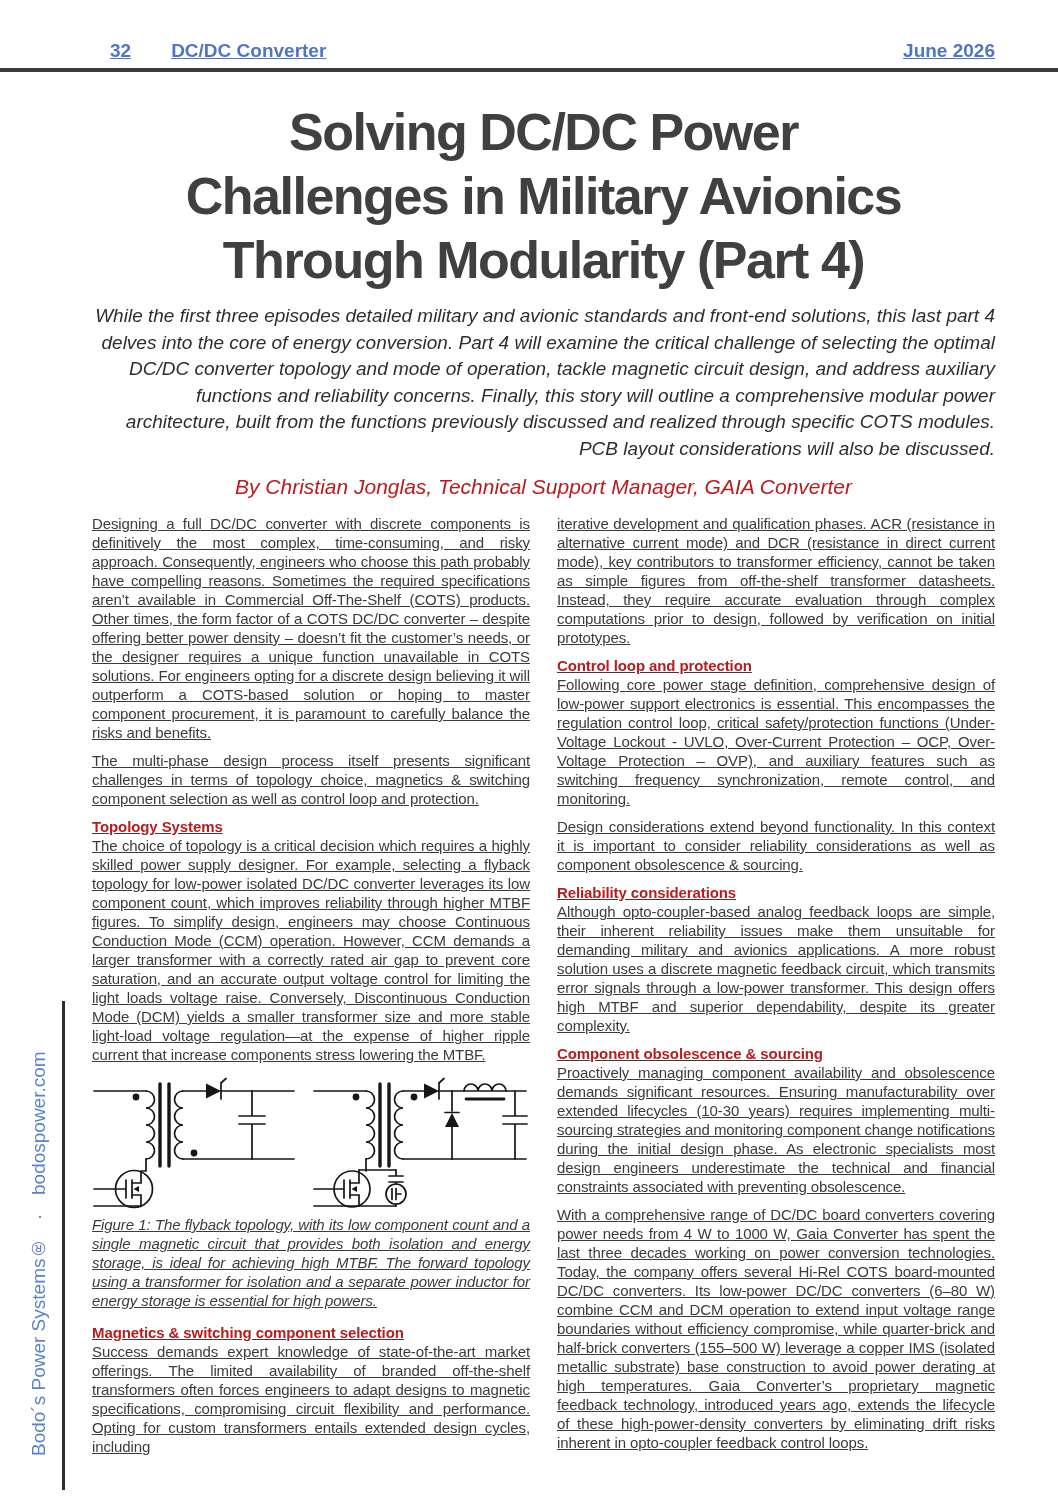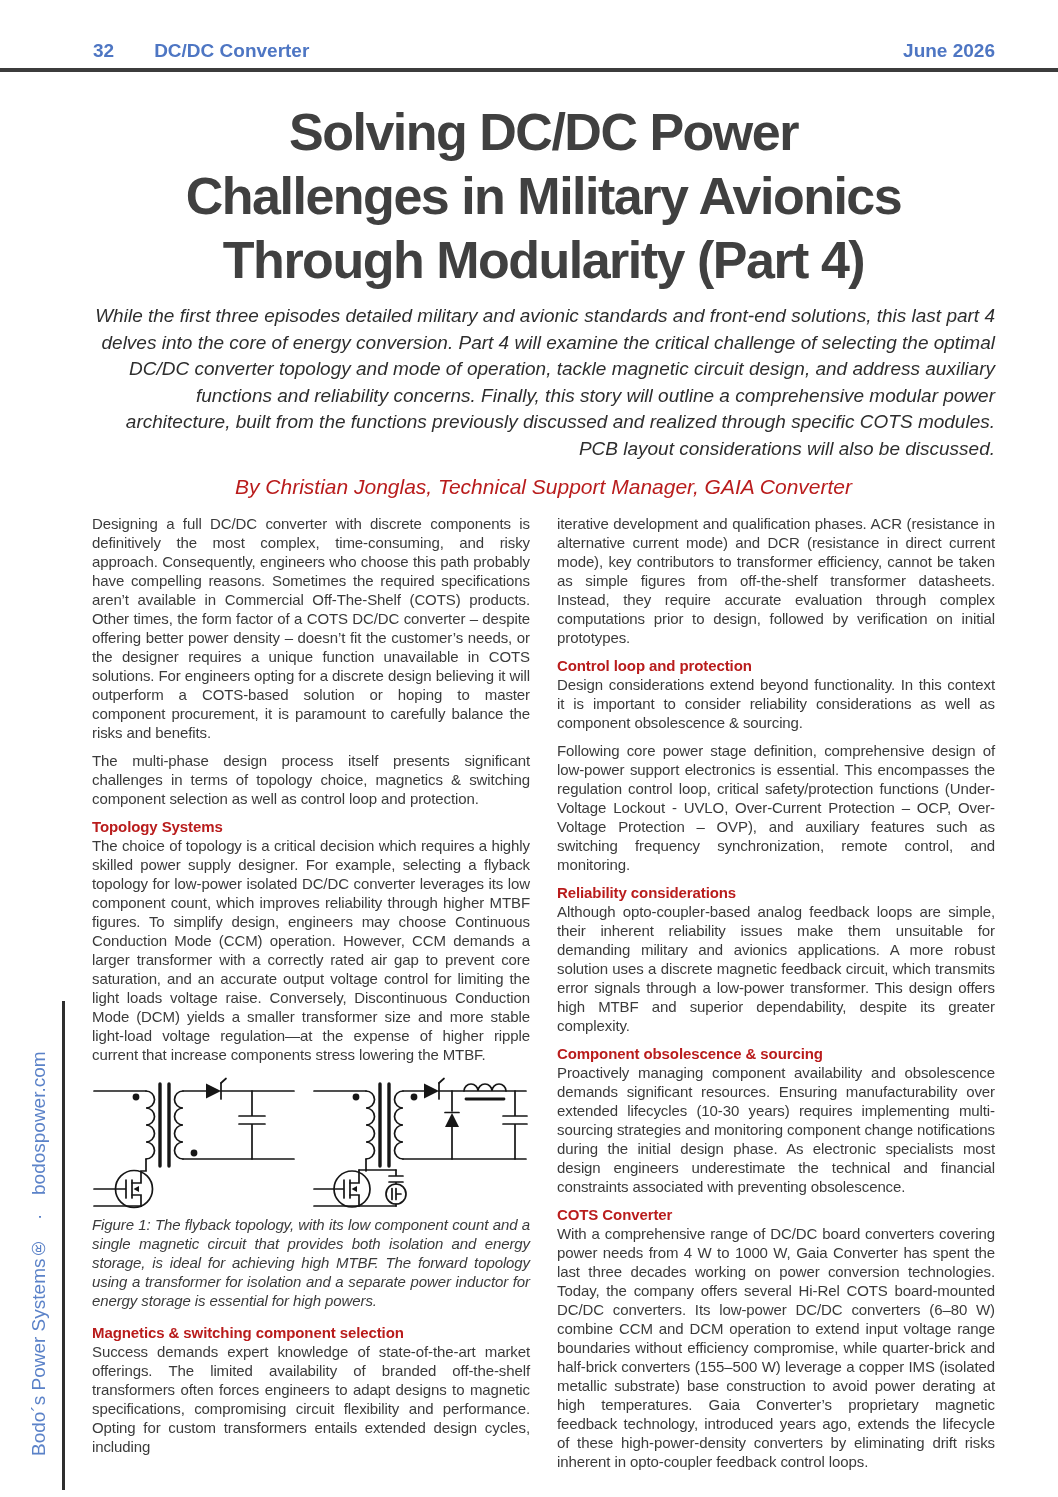--- a/index.html
+++ b/index.html
@@ -1,43 +1,43 @@
 <!DOCTYPE html>
 <html><head>
 <meta charset="utf-8">
 <style>
   html,body{margin:0;padding:0;background:#ffffff;}
   #page{
     position:relative;width:1058px;height:1497px;background:#fff;overflow:hidden;
     font-family:"Liberation Sans",sans-serif;color:#3b3b3b;
   }
   
-  .hdr{position:absolute;left:93px;right:63px;top:40px;display:flex;align-items:center;
-       font-size:19px;font-weight:700;color:#4e76c3;}
+  .hdr{position:absolute;left:110px;right:63px;top:40px;display:flex;align-items:center;
+       font-size:19px;font-weight:700;color:#4e76c3;text-decoration:underline;}
   .hdr .sec{margin-left:40px;}
   .hdr .date{margin-left:auto;}
   .rule{position:absolute;left:0;right:0;top:68px;height:4px;background:#3c3c3c;}
   
   .side-rule{position:absolute;left:62px;top:1001px;height:489px;width:2.5px;background:#2e2e2e;}
   .side-text{
     position:absolute;left:28px;top:1058px;height:392px;
     writing-mode:vertical-rl;transform:rotate(180deg);
     display:flex;align-items:center;justify-content:center;
     font-size:19px;color:#5b82c8;white-space:nowrap;
   }
   .side-text .sep{margin:18px 0;}
   
   .content{position:absolute;left:92px;width:903px;top:100px;}
   .title{font-size:52px;line-height:64px;font-weight:700;letter-spacing:-1.5px;
          color:#404040;text-align:center;}
   .lede{margin-top:11px;font-size:19px;line-height:26.5px;font-style:italic;
         text-align:right;color:#2e2e2e;}
   .byline{margin-top:13px;font-size:21px;font-style:italic;text-align:center;color:#b91c1c;}
   .cols{margin-top:15px;display:flex;gap:27px;}
-  .col{flex:1;min-width:0;}
+  .col{flex:1;min-width:0;text-decoration:underline;}
   .col p{margin:0 0 9px;font-size:15px;line-height:19px;text-align:justify;
          letter-spacing:-0.1px;color:#3b3b3b;}
   .col p.cont{text-align-last:justify;}
   .col h3{margin:4px 0 0;font-size:15px;line-height:19px;font-weight:700;color:#b91c1c;
           letter-spacing:-0.1px;}
   .figure{margin:6px 0 4px;display:flex;gap:14px;align-items:flex-start;}
   .figure svg{display:block;}
   .caption{font-style:italic;margin-bottom:14px !important;}
   .cap-space{margin-bottom:13px !important;}
 </style>
@@ -144,25 +144,24 @@
         </div>
 
         <p class="caption cap-space">Figure 1: The flyback topology, with its low component count and a single magnetic circuit that provides both isolation and energy storage, is ideal for achieving high MTBF. The forward topology using a transformer for isolation and a separate power inductor for energy storage is essential for high powers.</p>
         <h3>Magnetics &amp; switching component selection</h3>
         <p class="cont">Success demands expert knowledge of state-of-the-art market offerings. The limited availability of branded off-the-shelf transformers often forces engineers to adapt designs to magnetic specifications, compromising circuit flexibility and performance. Opting for custom transformers entails extended design cycles, including</p>
       </div>
 
       <div class="col">
         <p>iterative development and qualification phases. ACR (resistance in alternative current mode) and DCR (resistance in direct current mode), key contributors to transformer efficiency, cannot be taken as simple figures from off-the-shelf transformer datasheets. Instead, they require accurate evaluation through complex computations prior to design, followed by verification on initial prototypes.</p>
         <h3>Control loop and protection</h3>
+        <p>Following core power stage definition, comprehensive design of low-power support electronics is essential. This encompasses the regulation control loop, critical safety/protection functions (Under-Voltage Lockout - UVLO, Over-Current Protection – OCP, Over-Voltage Protection – OVP), and auxiliary features such as switching frequency synchronization, remote control, and monitoring.</p>
         <p>Design considerations extend beyond functionality. In this context it is important to consider reliability considerations as well as component obsolescence &amp; sourcing.</p>
-        <p>Following core power stage definition, comprehensive design of low-power support electronics is essential. This encompasses the regulation control loop, critical safety/protection functions (Under-Voltage Lockout - UVLO, Over-Current Protection – OCP, Over-Voltage Protection – OVP), and auxiliary features such as switching frequency synchronization, remote control, and monitoring.</p>
         <h3>Reliability considerations</h3>
         <p>Although opto-coupler-based analog feedback loops are simple, their inherent reliability issues make them unsuitable for demanding military and avionics applications. A more robust solution uses a discrete magnetic feedback circuit, which transmits error signals through a low-power transformer. This design offers high MTBF and superior dependability, despite its greater complexity.</p>
         <h3>Component obsolescence &amp; sourcing</h3>
         <p>Proactively managing component availability and obsolescence demands significant resources. Ensuring manufacturability over extended lifecycles (10-30 years) requires implementing multi-sourcing strategies and monitoring component change notifications during the initial design phase. As electronic specialists most design engineers underestimate the technical and financial constraints associated with preventing obsolescence.</p>
-        <h3>COTS Converter</h3>
         <p>With a comprehensive range of DC/DC board converters covering power needs from 4 W to 1000 W, Gaia Converter has spent the last three decades working on power conversion technologies. Today, the company offers several Hi-Rel COTS board-mounted DC/DC converters. Its low-power DC/DC converters (6–80 W) combine CCM and DCM operation to extend input voltage range boundaries without efficiency compromise, while quarter-brick and half-brick converters (155–500 W) leverage a copper IMS (isolated metallic substrate) base construction to avoid power derating at high temperatures. Gaia Converter’s proprietary magnetic feedback technology, introduced years ago, extends the lifecycle of these high-power-density converters by eliminating drift risks inherent in opto-coupler feedback control loops.</p>
       </div>
 
     </div>
   </div>
 </div>
 
 </body></html>

